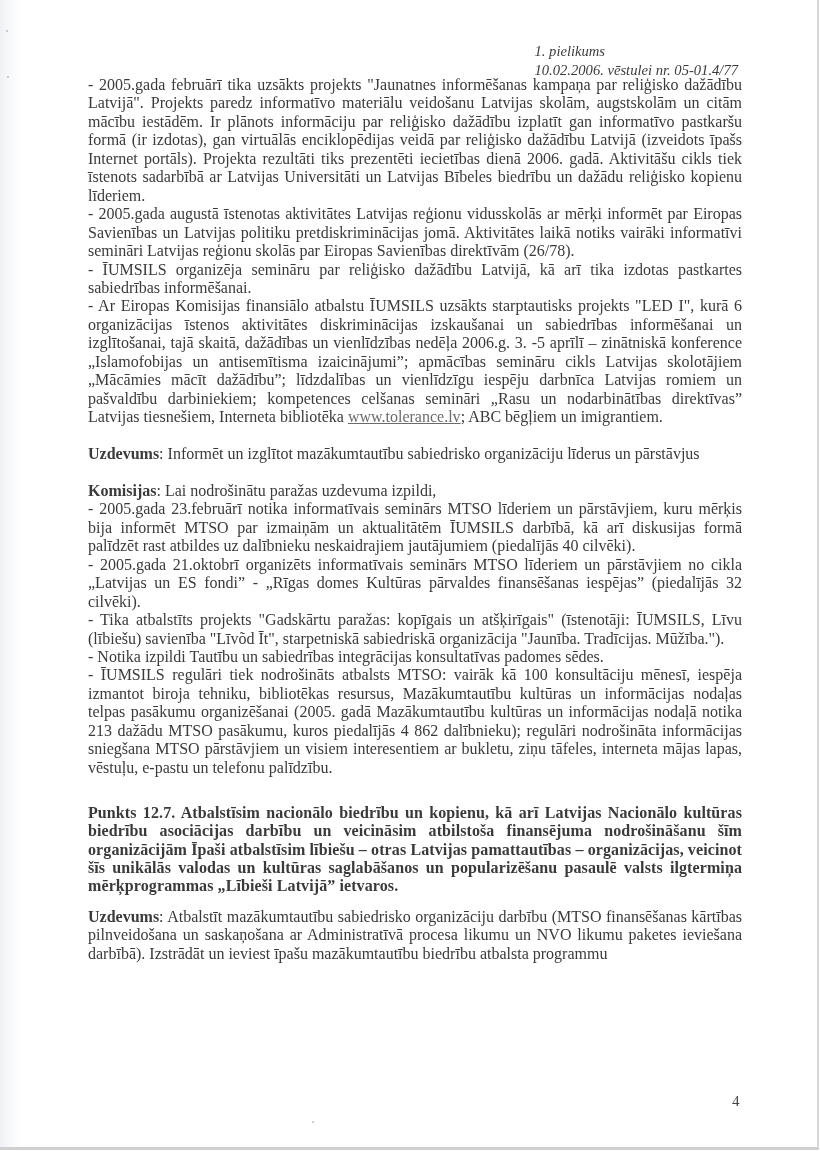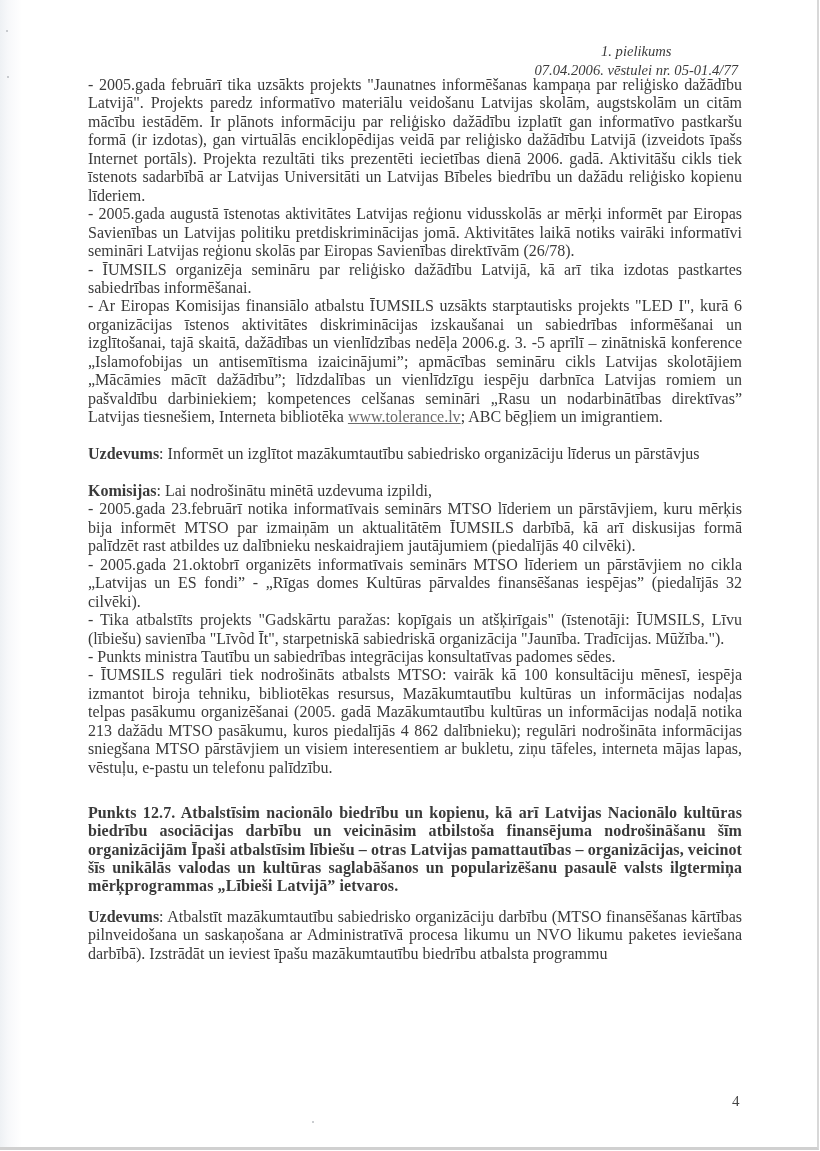--- a/index.html
+++ b/index.html
@@ -28,21 +28,21 @@
     .scan-speck {
       position: absolute;
       width: 2px; height: 2px;
       background: #b8bcc0;
       border-radius: 1px;
     }
     .header {
       position: absolute;
       right: 79px;
       top: 42px;
-      text-align: center;
+      text-align: left;
       font-style: italic;
       font-size: 14.6px;
       line-height: 18.6px;
       color: #3c3c3c;
     }
     .content {
       position: absolute;
       left: 88px;
       top: 76px;
       width: 654px;
@@ -79,41 +79,41 @@
 <body>
 
 <div class="page">
 
   <span class="scan-speck" style="left:6px; top:30px;"></span>
   <span class="scan-speck" style="left:7px; top:76px;"></span>
   <span class="scan-speck" style="left:312px; top:1121px;"></span>
 
   <div class="header">
     <div>1. pielikums</div>
-    <div class="ref-num">07.04.2006. vēstulei nr. 05-01.4/77</div>
+    <div class="ref-num">10.02.2006. vēstulei nr. 05-01.4/77</div>
   </div>
 
   <div class="content">
 
     <p>- 2005.gada februārī tika uzsākts projekts "Jaunatnes informēšanas kampaņa par reliģisko dažādību Latvijā". Projekts paredz informatīvo materiālu veidošanu Latvijas skolām, augstskolām un citām mācību iestādēm. Ir plānots informāciju par reliģisko dažādību izplatīt gan informatīvo pastkaršu formā (ir izdotas), gan virtuālās enciklopēdijas veidā par reliģisko dažādību Latvijā (izveidots īpašs Internet portāls). Projekta rezultāti tiks prezentēti iecietības dienā 2006. gadā. Aktivitāšu cikls tiek īstenots sadarbībā ar Latvijas Universitāti un Latvijas Bībeles biedrību un dažādu reliģisko kopienu līderiem.</p>
     <p>- 2005.gada augustā īstenotas aktivitātes Latvijas reģionu vidusskolās ar mērķi informēt par Eiropas Savienības un Latvijas politiku pretdiskriminācijas jomā. Aktivitātes laikā notiks vairāki informatīvi semināri Latvijas reģionu skolās par Eiropas Savienības direktīvām (26/78).</p>
     <p>- ĪUMSILS organizēja semināru par reliģisko dažādību Latvijā, kā arī tika izdotas pastkartes sabiedrības informēšanai.</p>
     <p><span>- Ar Eiropas Komisijas finansiālo atbalstu ĪUMSILS uzsākts starptautisks projekts "LED I", kurā 6 organizācijas īstenos aktivitātes diskriminācijas izskaušanai un sabiedrības informēšanai un izglītošanai, tajā skaitā, dažādības un vienlīdzības nedēļa 2006.g. 3. -5 aprīlī – zinātniskā konference „Islamofobijas un antisemītisma izaicinājumi”; apmācības semināru cikls Latvijas skolotājiem „Mācāmies mācīt dažādību”; līdzdalības un vienlīdzīgu iespēju darbnīca Latvijas romiem un pašvaldību darbiniekiem; kompetences celšanas semināri „Rasu un nodarbinātības direktīvas” Latvijas tiesnešiem, Interneta bibliotēka </span><a class="link">www.tolerance.lv</a><span>; ABC bēgļiem un imigrantiem.</span></p>
 
     <div class="gap"></div>
 
     <p><span class="label">Uzdevums</span><span>: Informēt un izglītot mazākumtautību sabiedrisko organizāciju līderus un pārstāvjus</span></p>
 
     <div class="gap"></div>
 
-    <p><span class="label">Komisijas</span><span>: Lai nodrošinātu minētā uzdevuma izpildi,</span></p>
+    <p><span class="label">Komisijas</span><span>: Lai nodrošinātu paražas uzdevuma izpildi,</span></p>
     <p>- 2005.gada 23.februārī notika informatīvais seminārs MTSO līderiem un pārstāvjiem, kuru mērķis bija informēt MTSO par izmaiņām un aktualitātēm ĪUMSILS darbībā, kā arī diskusijas formā palīdzēt rast atbildes uz dalībnieku neskaidrajiem jautājumiem (piedalījās 40 cilvēki).</p>
     <p>- 2005.gada 21.oktobrī organizēts informatīvais seminārs MTSO līderiem un pārstāvjiem no cikla „Latvijas un ES fondi” - „Rīgas domes Kultūras pārvaldes finansēšanas iespējas” (piedalījās 32 cilvēki).</p>
     <p>- Tika atbalstīts projekts "Gadskārtu paražas: kopīgais un atšķirīgais" (īstenotāji: ĪUMSILS, Līvu (lībiešu) savienība "Līvõd Īt", starpetniskā sabiedriskā organizācija "Jaunība. Tradīcijas. Mūžība.").</p>
-    <p>- Punkts ministra Tautību un sabiedrības integrācijas konsultatīvas padomes sēdes.</p>
+    <p>- Notika izpildi Tautību un sabiedrības integrācijas konsultatīvas padomes sēdes.</p>
     <p>- ĪUMSILS regulāri tiek nodrošināts atbalsts MTSO: vairāk kā 100 konsultāciju mēnesī, iespēja izmantot biroja tehniku, bibliotēkas resursus, Mazākumtautību kultūras un informācijas nodaļas telpas pasākumu organizēšanai (2005. gadā Mazākumtautību kultūras un informācijas nodaļā notika 213 dažādu MTSO pasākumu, kuros piedalījās 4 862 dalībnieku); regulāri nodrošināta informācijas sniegšana MTSO pārstāvjiem un visiem interesentiem ar bukletu, ziņu tāfeles, interneta mājas lapas, vēstuļu, e-pastu un telefonu palīdzību.</p>
 
     <div class="gap"></div>
     <div style="height:8px"></div>
 
     <p class="bold-block">Punkts 12.7. Atbalstīsim nacionālo biedrību un kopienu, kā arī Latvijas Nacionālo kultūras biedrību asociācijas darbību un veicināsim atbilstoša finansējuma nodrošināšanu šīm organizācijām Īpaši atbalstīsim lībiešu – otras Latvijas pamattautības – organizācijas, veicinot šīs unikālās valodas un kultūras saglabāšanos un popularizēšanu pasaulē valsts ilgtermiņa mērķprogrammas „Lībieši Latvijā” ietvaros.</p>
 
     <div style="height:12px"></div>
 
     <p><span class="label">Uzdevums</span><span>: Atbalstīt mazākumtautību sabiedrisko organizāciju darbību (MTSO finansēšanas kārtības pilnveidošana un saskaņošana ar Administratīvā procesa likumu un NVO likumu paketes ieviešana darbībā). Izstrādāt un ieviest īpašu mazākumtautību biedrību atbalsta programmu</span></p>

